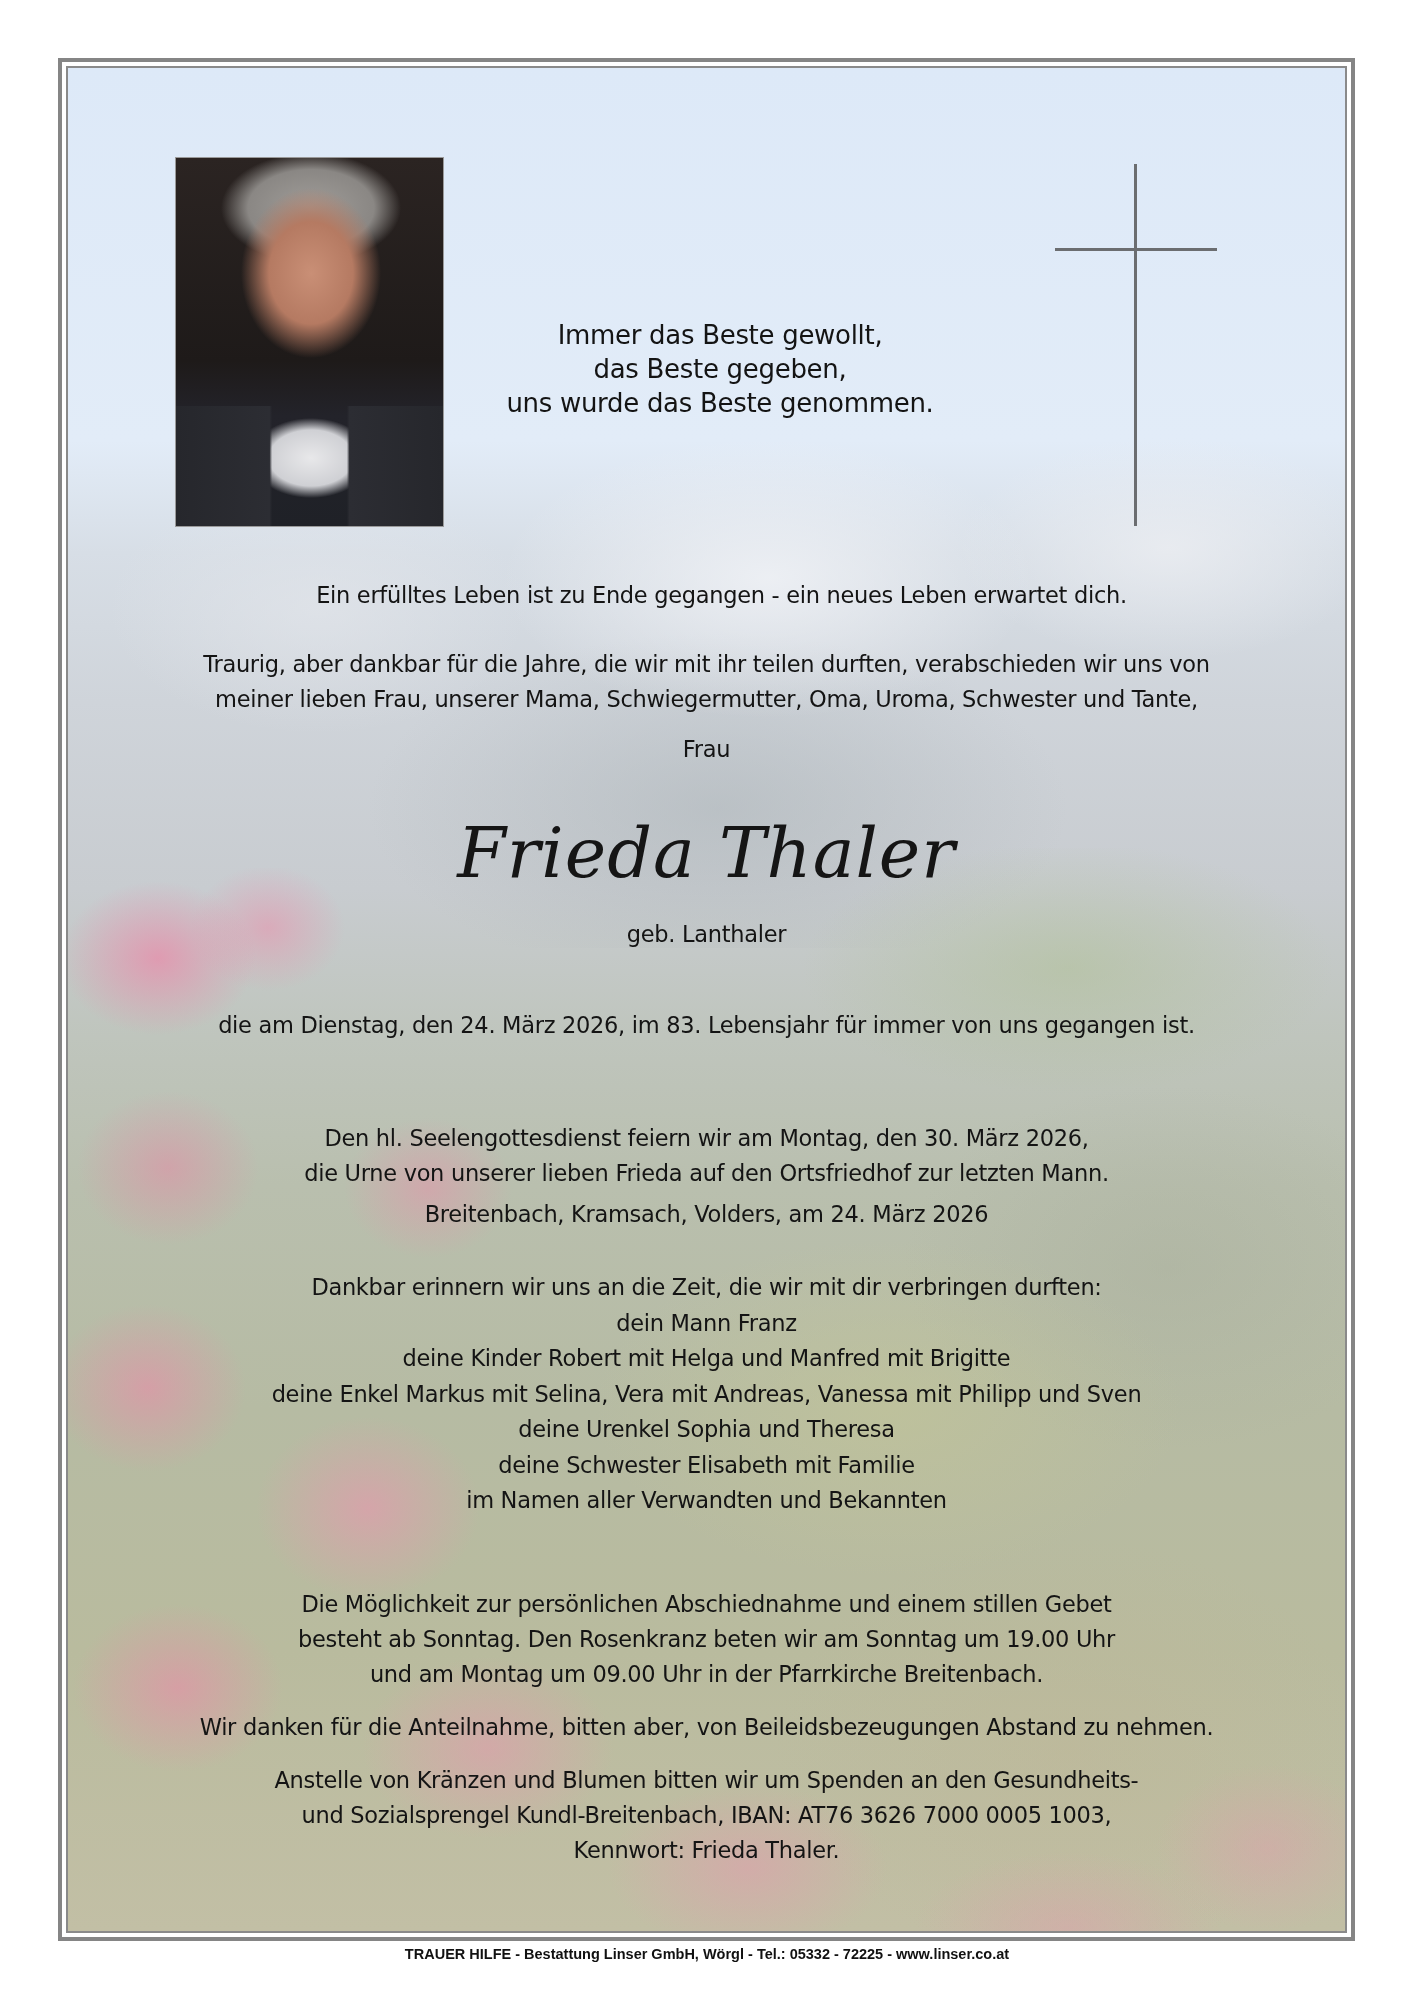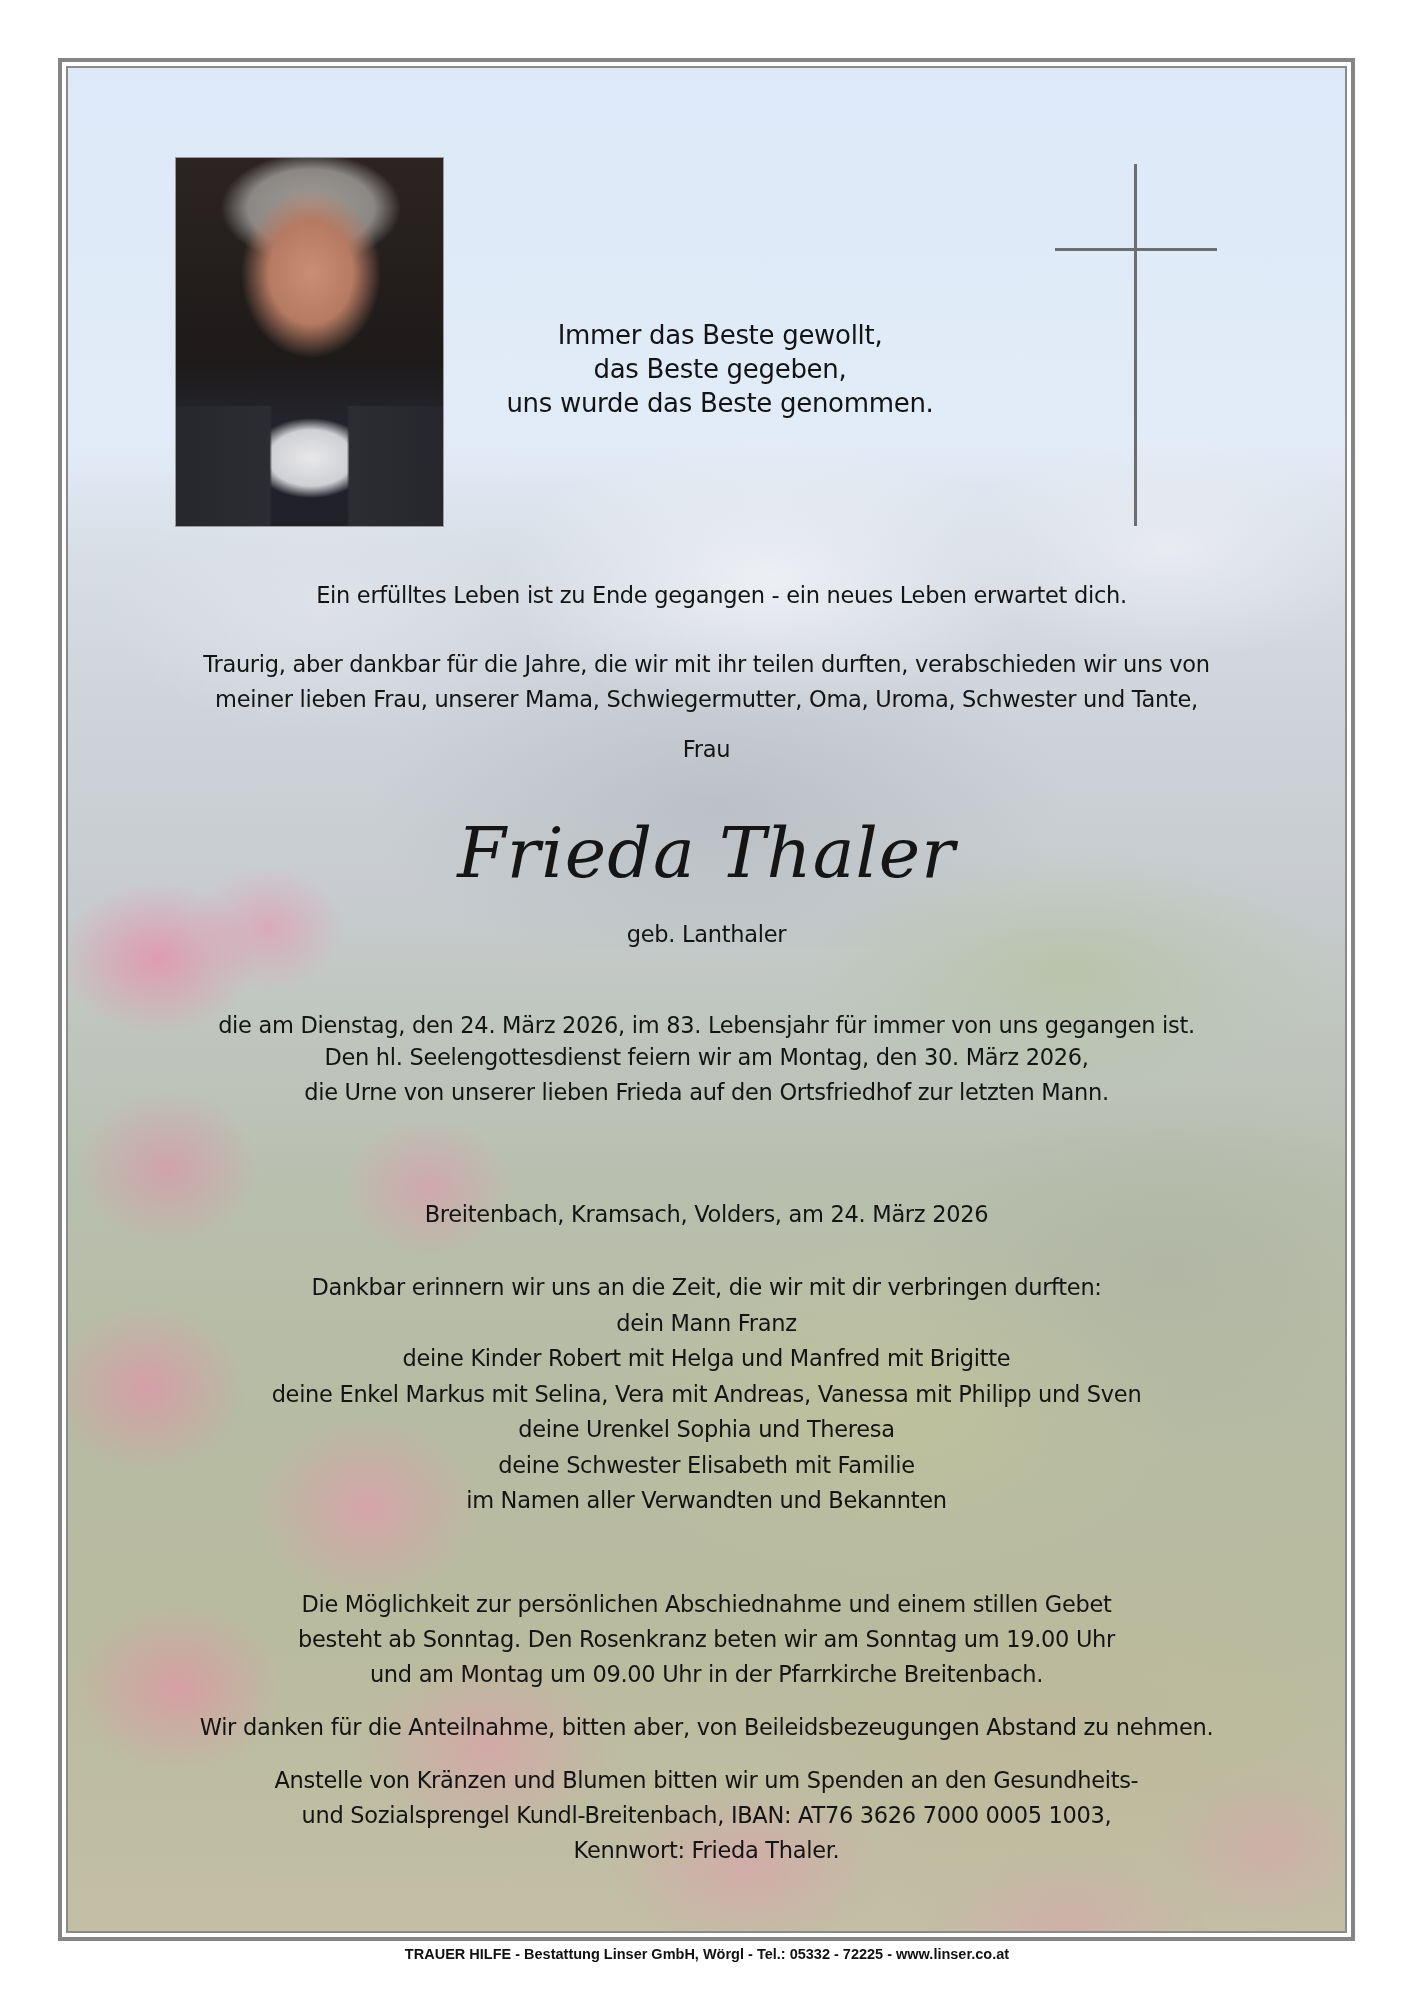--- a/index.html
+++ b/index.html
@@ -77,21 +77,21 @@
   .intro { top: 578px; line-height: 34px; padding-left: 15px; }
   .traurig { top: 647px; line-height: 35px; }
   .frau { top: 736px; }
   .name {
     position: absolute; left: 66px; width: 1281px; top: 808px; text-align: center;
     font-family: "DejaVu Serif", serif; font-style: italic; font-size: 70px; color: #151515;
     letter-spacing: 1px; line-height: 90px;
   }
   .born { top: 921px; }
   .died { top: 1012px; }
-  .mass { top: 1040px; line-height: 35px; text-align: center; }
+  .mass { top: 1121px; line-height: 35px; text-align: center; }
   .place { top: 1201px; }
   .mourners { top: 1270px; line-height: 35.5px; }
   .visit { top: 1587px; line-height: 35px; }
   .thanks { top: 1714px; }
   .donation { top: 1763px; line-height: 35px; }
   .footer {
     position: absolute; left: 0; width: 1414px; top: 1946px; text-align: center;
     font-family: "Liberation Sans", sans-serif; font-weight: bold; font-size: 14.5px; color: #111;
   }
 </style>

